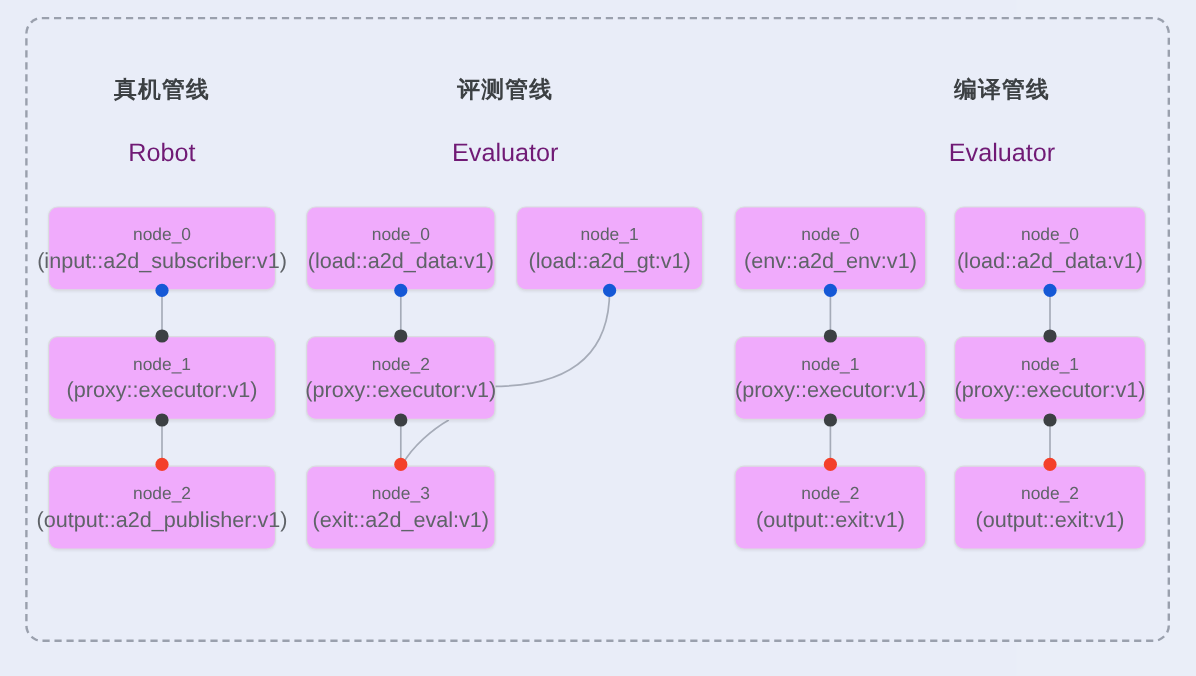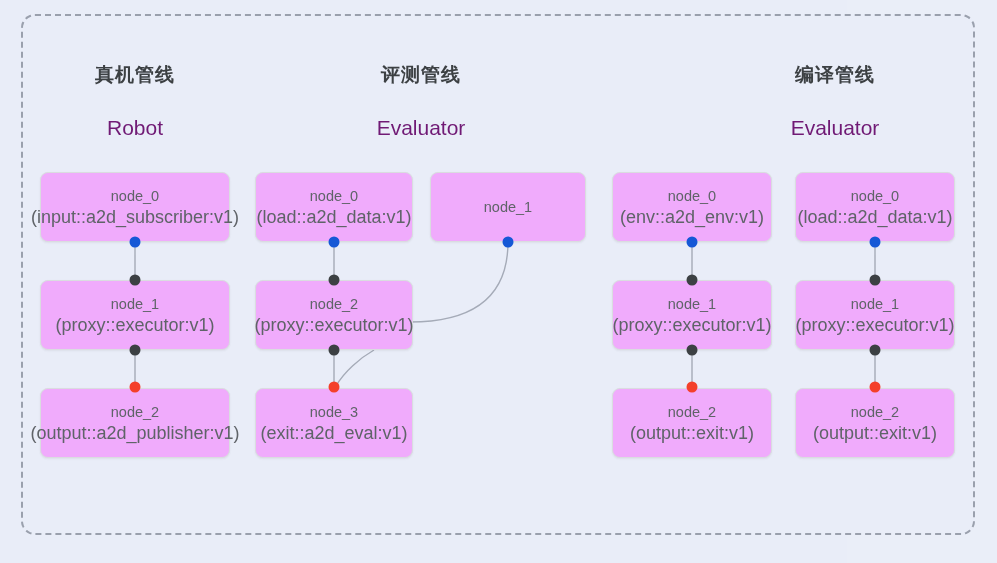--- a/index.html
+++ b/index.html
@@ -152,20 +152,21 @@
     <div class="nm">node_2</div>
     <div class="ty">(output::a2d_publisher:v1)</div>
   </div>
 
   <div class="node" style="left:255px; top:172px; width:158px; height:70px;">
     <div class="nm">node_0</div>
     <div class="ty">(load::a2d_data:v1)</div>
   </div>
   <div class="node" style="left:430px; top:172px; width:156px; height:70px;">
     <div class="nm">node_1</div>
+    <div class="ty">(load::a2d_gt:v1)</div>
   </div>
   <div class="node" style="left:255px; top:280px; width:158px; height:70px;">
     <div class="nm">node_2</div>
     <div class="ty">(proxy::executor:v1)</div>
   </div>
   <div class="node" style="left:255px; top:388px; width:158px; height:70px;">
     <div class="nm">node_3</div>
     <div class="ty">(exit::a2d_eval:v1)</div>
   </div>
 

